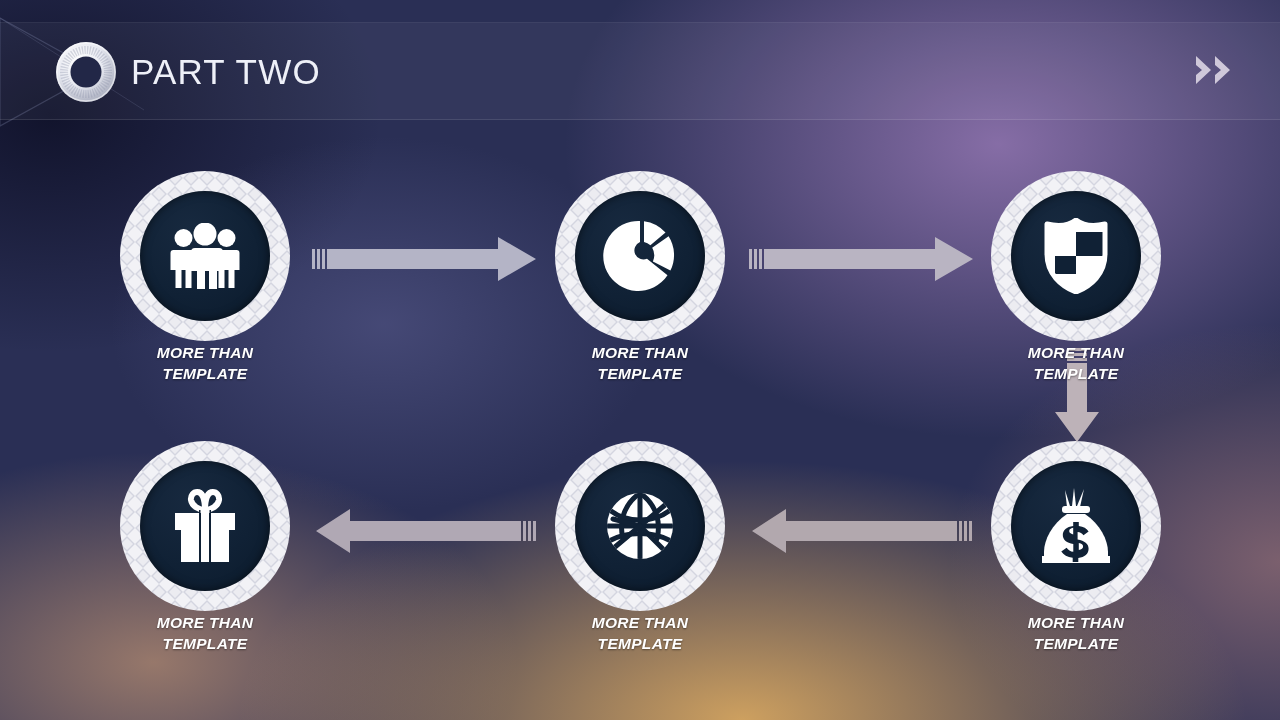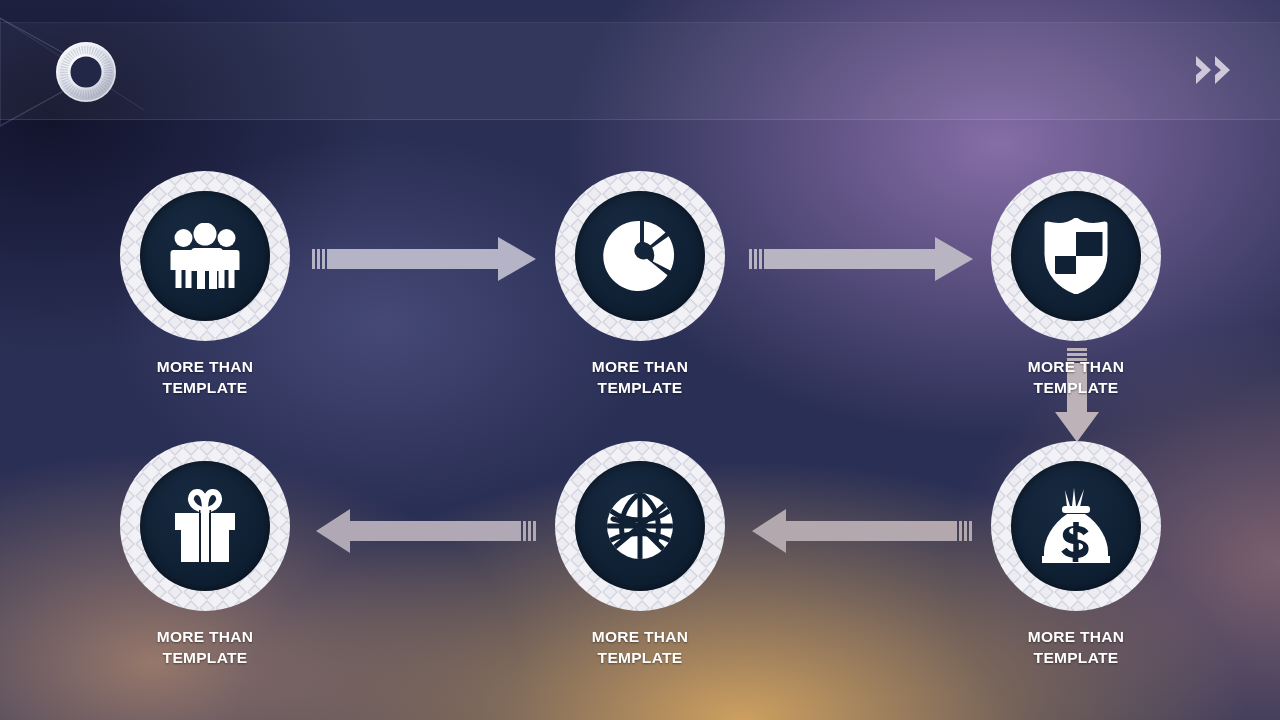--- a/index.html
+++ b/index.html
@@ -128,29 +128,29 @@
     border-radius: 50%;
     background: radial-gradient(circle at 38% 30%, #17293f 0%, #102135 55%, #0b1a2b 100%);
     box-shadow: inset 0 0 10px rgba(0,0,0,0.55);
     display: flex;
     align-items: center;
     justify-content: center;
   }
   .disc-core svg { display: block; }
 
   .node-label {
-    margin-top: 14px;
     color: #ffffff;
     font-size: 15.5px;
     font-weight: bold;
     line-height: 21px;
     letter-spacing: 0.3px;
     text-shadow: 0 1px 2px rgba(0,0,0,0.45);
     position: relative;
     z-index: 5;
+    font-style: italic;
   }
 
   
   #node-1 { left: 105px;  top: 170px; }
   #node-2 { left: 540px;  top: 170px; }
   #node-3 { left: 976px;  top: 170px; }
   #node-4 { left: 105px;  top: 440px; }
   #node-5 { left: 540px;  top: 440px; }
   #node-6 { left: 976px;  top: 440px; }
 
@@ -192,20 +192,21 @@
         <stop offset="55%" stop-color="#e7e9f1"></stop>
         <stop offset="100%" stop-color="#a9adbe"></stop>
       </radialGradient>
     </defs>
     <circle cx="34" cy="34" r="30" fill="url(#lg)"></circle>
     <circle cx="34" cy="34" r="29" fill="none" stroke="rgba(255,255,255,0.55)" stroke-width="1.5"></circle>
     <circle cx="34" cy="34" r="15.5" fill="#222747"></circle>
     <circle cx="34" cy="34" r="22" fill="none" stroke="rgba(140,146,170,0.35)" stroke-width="8" stroke-dasharray="1.3 1.3"></circle>
   </svg>
 
+  <div class="page-title">PART TWO</div>
 
   <svg class="chev-next" viewBox="0 0 44 34">
     <path d="M2 3 L17 17 L2 31 L2 22 L8 17 L2 12 Z" fill="#cfc8da"></path>
     <path d="M21 3 L36 17 L21 31 L21 22 L27 17 L21 12 Z" fill="#cfc8da"></path>
   </svg>
 
   <svg class="conn" id="conn-1" viewBox="0 0 226 52">
     <g fill="#b4b4c6">
       <rect x="0" y="16" width="3" height="20"></rect>
       <rect x="5" y="16" width="3" height="20"></rect>

